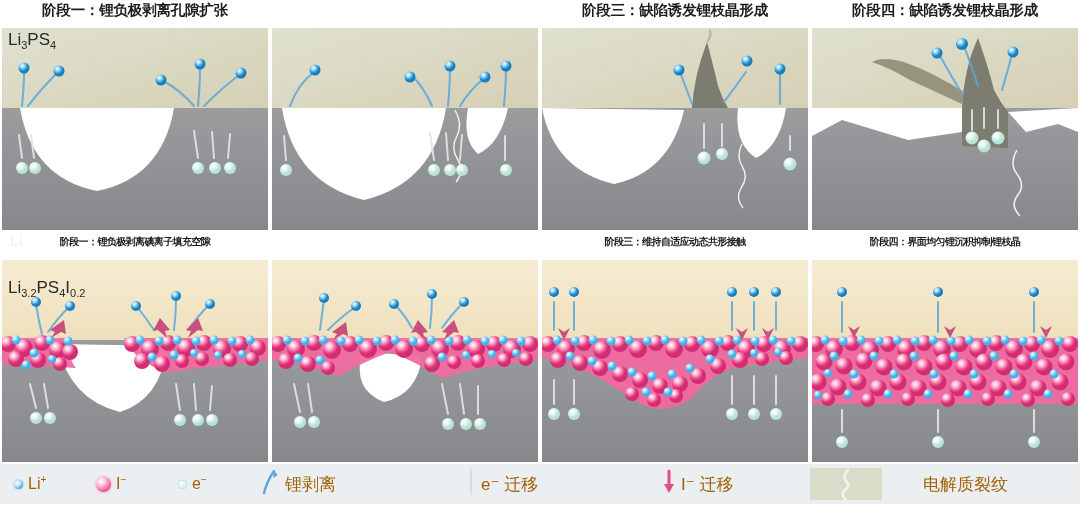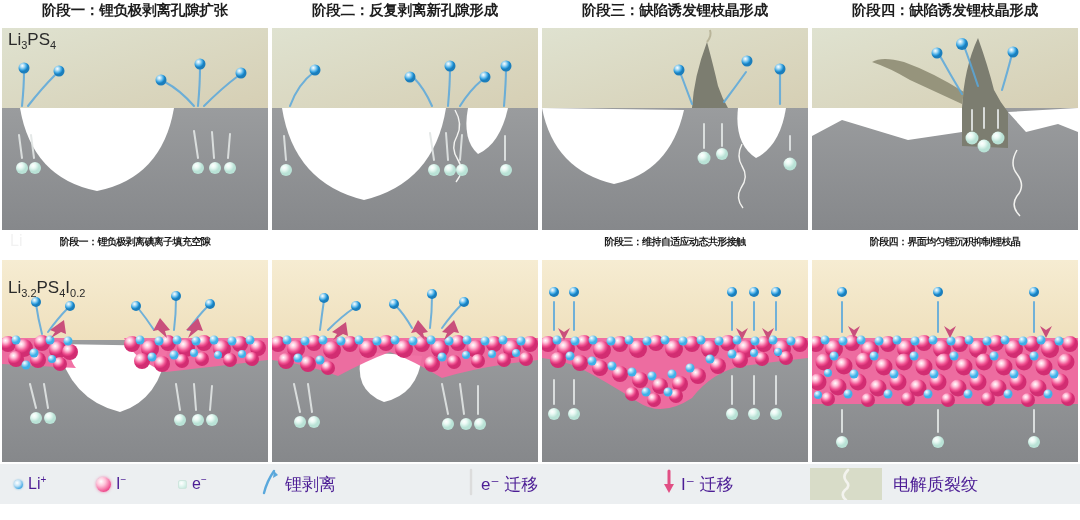--- a/index.html
+++ b/index.html
@@ -47,21 +47,21 @@
   
   #legend {
     position: absolute; left: 0; top: 464px; width: 1080px; height: 40px;
     background: #eceff1; display: flex; align-items: center;
   }
   #legend-rule {
     position: absolute; left: 0; top: 504px; width: 1080px; height: 16px;
     background: #ffffff;
   }
   .lg { display: flex; align-items: center; position: absolute; top: 0; height: 40px; }
-  .lg-text { font-size: 16px; color: #4c1d95; white-space: nowrap; }
+  .lg-text { font-size: 16px; color: #a16207; white-space: nowrap; }
   .lg-text.cn { font-size: 17px; text-align: right; }
   .lg-text sup { font-size: 10px; vertical-align: super; }
   .swatch { display: inline-block; margin-right: 5px; }
 
   .dot-li {
     width: 9px; height: 9px; border-radius: 50%;
     background: radial-gradient(circle at 35% 32%, #ffffff 0%, #bfe2f7 38%, #2f9fe0 78%, #1b7ebc 100%);
     box-shadow: 0 0 2px rgba(47,159,224,.8);
   }
   .dot-i {
@@ -143,21 +143,20 @@
           </g>
         </svg>
         <div class="matlabel" style="left:6px; top:2px;">
           <span>Li</span><sub>3</sub><span>PS</span><sub>4</sub>
         </div>
         <div class="li-label">Li</div>
       </div>
     </div>
 
     <div class="panel p1">
-      <div class="ptitle">阶段二：反复剥离新孔隙形成</div>
       <div class="stage">
         <svg viewBox="0 0 266 202">
           <rect x="0" y="0" width="266" height="80" fill="url(#elyT1)"></rect>
           <rect x="0" y="80" width="266" height="122" fill="url(#metT1)"></rect>
           <path d="M10 80 Q22 155 92 172 Q162 155 174 80 Z" fill="#ffffff"></path>
           <path d="M196 80 Q190 112 206 126 Q228 116 236 80 Z" fill="#ffffff"></path>
           <path d="M183 82 q8 14 2 26 q-7 12 1 24 q7 11 -2 22" stroke="#f4f4f2" stroke-width="1.4" fill="none"></path>
           <g stroke="#5aa8dc" stroke-width="2.1" fill="none" stroke-linecap="round" opacity=".85">
             <path d="M18 78 Q26 56 42 44"></path>
             <path d="M160 78 Q152 60 142 50"></path>
@@ -746,18 +745,18 @@
       </span>
       <span class="lg-text cn">I⁻ 迁移</span>
     </div>
 
     <div class="lg" style="left:810px;">
       <span class="swatch sw-crack">
         <svg width="72" height="32" viewBox="0 0 72 32" style="display:block">
           <path d="M38 2 q-6 6 -2 11 q5 5 -1 9 q-5 5 1 10" stroke="#f3f3ee" stroke-width="2.6" fill="none" stroke-linecap="round"></path>
         </svg>
       </span>
-      <span class="lg-text cn" style="margin-left:6px">电解质裂纹</span>
+      <span class="lg-text cn" style="margin-left:36px">电解质裂纹</span>
     </div>
   </div>
 
   <div id="legend-rule"></div>
 </div>
 
 </body></html>

